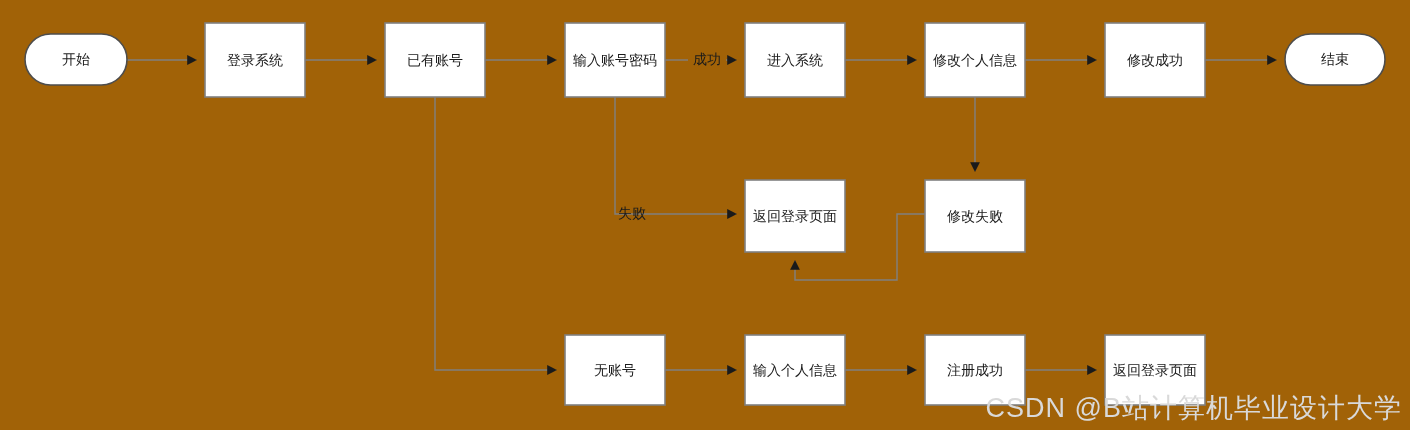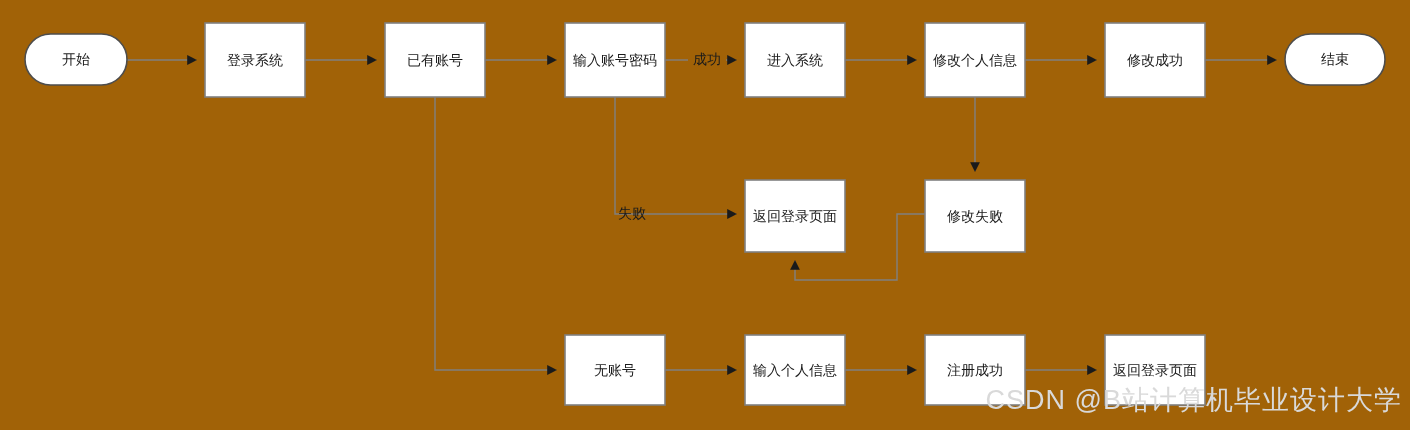--- a/index.html
+++ b/index.html
@@ -48,21 +48,21 @@
     font-family: "Liberation Sans", "DejaVu Sans", sans-serif;
     font-size: 14px;
     fill: #1a1a1a;
     dominant-baseline: middle;
   }
   .edge-label.center { text-anchor: middle; }
   .edge-label.start  { text-anchor: start; }
   .watermark {
     position: absolute;
     right: 8px;
-    bottom: 12px;
+    bottom: 4px;
     font-family: "Liberation Sans", "DejaVu Sans", sans-serif;
     font-size: 27px;
     color: #d9d9d9;
     letter-spacing: 1px;
     white-space: nowrap;
     pointer-events: none;
     user-select: none;
   }
 </style>
 </head>

